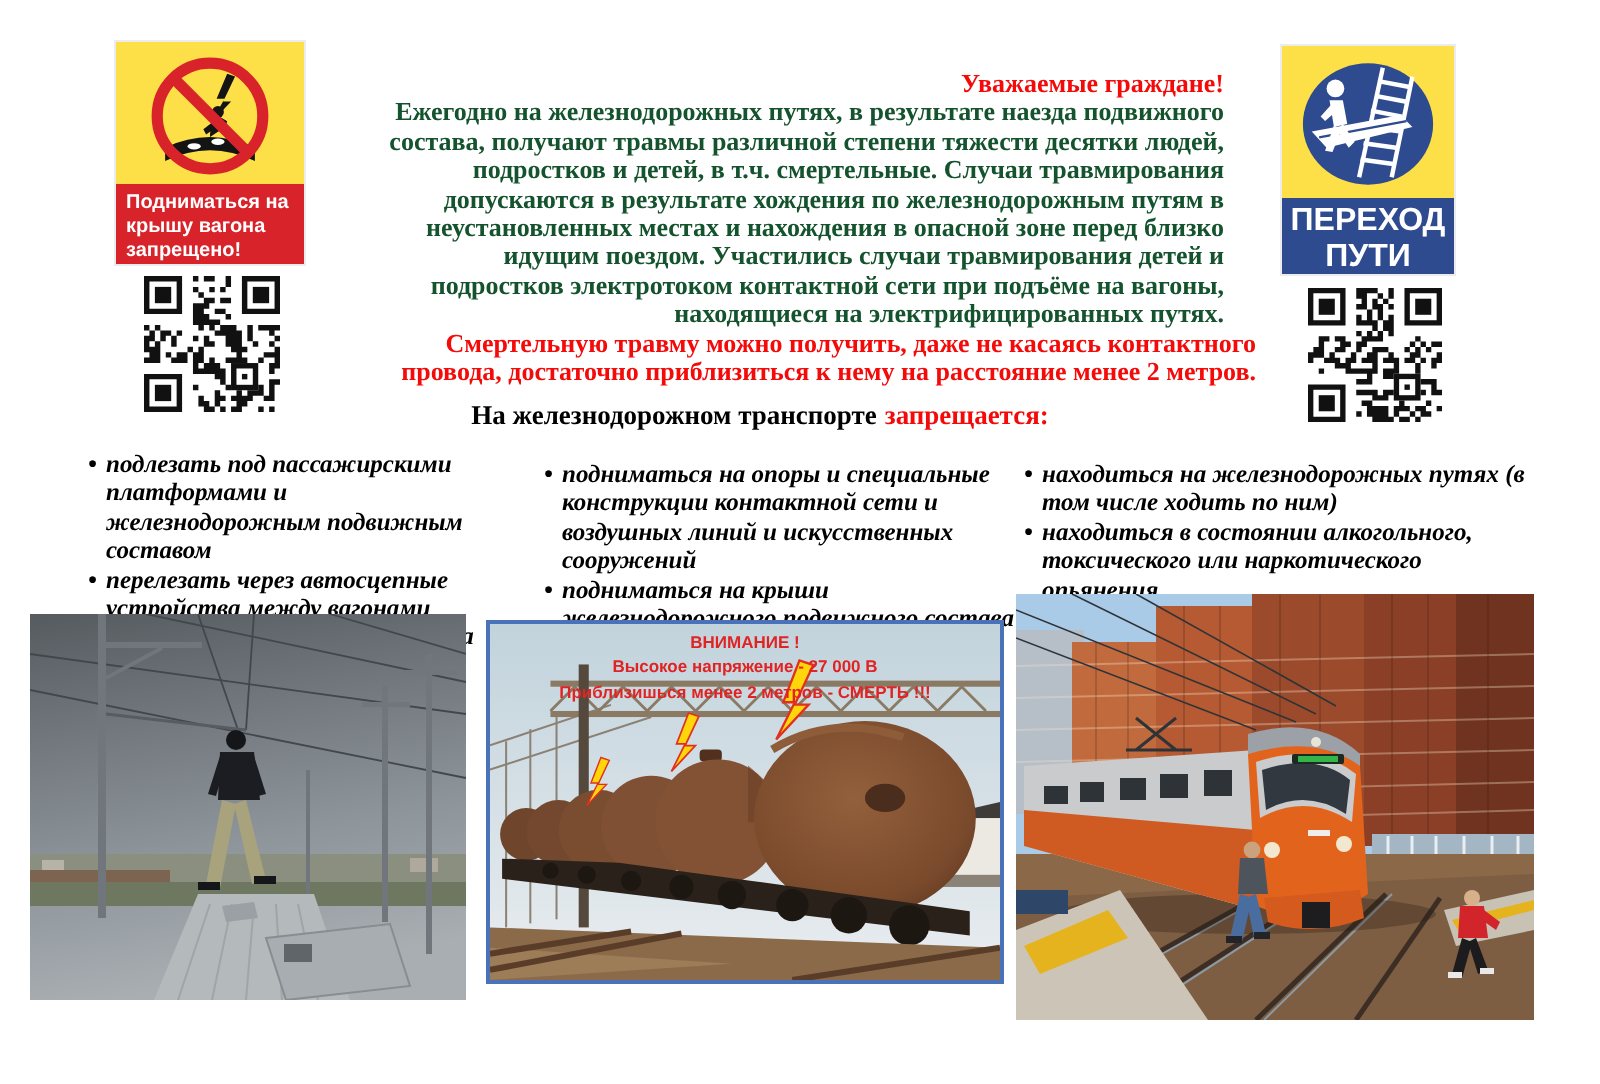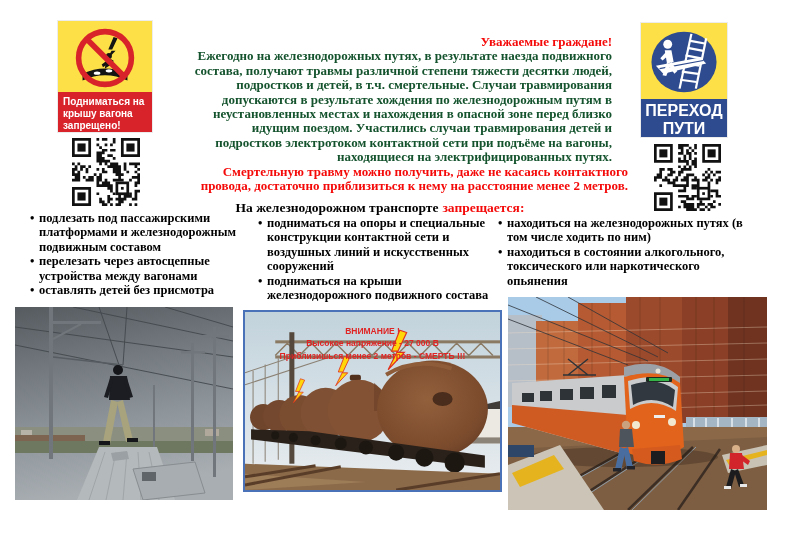--- a/index.html
+++ b/index.html
@@ -31,36 +31,36 @@
   .intro{position:absolute;left:188px;top:35px;width:424px;text-align:right;
          font-weight:bold;font-size:13px;line-height:14.4px;}
   .intro-title{color:var(--text-red,#ff0000);}
   .intro-body{color:#14532d;}
   .intro-warning{color:var(--text-red,#ff0000);margin:0 -16px;}
 
   
   .proh-heading{position:absolute;left:160px;top:200px;width:440px;text-align:center;
                 font-size:13.5px;font-weight:bold;}
   .proh-heading .red{color:var(--text-red,#ff0000);margin-left:4px;}
-  ul.col{position:absolute;margin:0;padding:0;list-style:none;
-         font-size:12.5px;font-weight:bold;line-height:14.4px;}
+  ul.col{position:absolute;margin:14px;padding:0;list-style:none;
+         font-size:12.5px;font-weight:bold;line-height:14.4px;font-style:italic;}
   ul.col li{position:relative;padding-left:9px;}
   ul.col li::before{content:"\2022";position:absolute;left:0;top:0;}
   .col1{left:30px;top:211px;width:208px;}
   .col2{left:258px;top:216px;width:238px;}
   .col3{left:498px;top:216px;width:254px;}
 
   
   .photo{position:absolute;overflow:hidden;}
   .photo svg{display:block;width:100%;height:100%;}
   .photo1{left:15px;top:307px;width:218px;height:193px;}
   .photo2{left:243px;top:310px;width:259px;height:182px;
           border:2px solid var(--photo-border,#4a72b8);box-sizing:border-box;}
   .photo3{left:508px;top:297px;width:259px;height:213px;}
-  .photo2-overlay{position:absolute;left:0;right:0;top:13px;text-align:center;
+  .photo2-overlay{position:absolute;left:0;right:0;top:3px;text-align:center;
                   color:var(--overlay-red,#e02424);font-family:"Liberation Sans",sans-serif;
                   font-size:8.5px;font-weight:bold;line-height:1.45;}
 </style>
 </head>
 <body>
 
 <div class="page">
 
   <div class="sign left-sign">
     <div class="picto">

